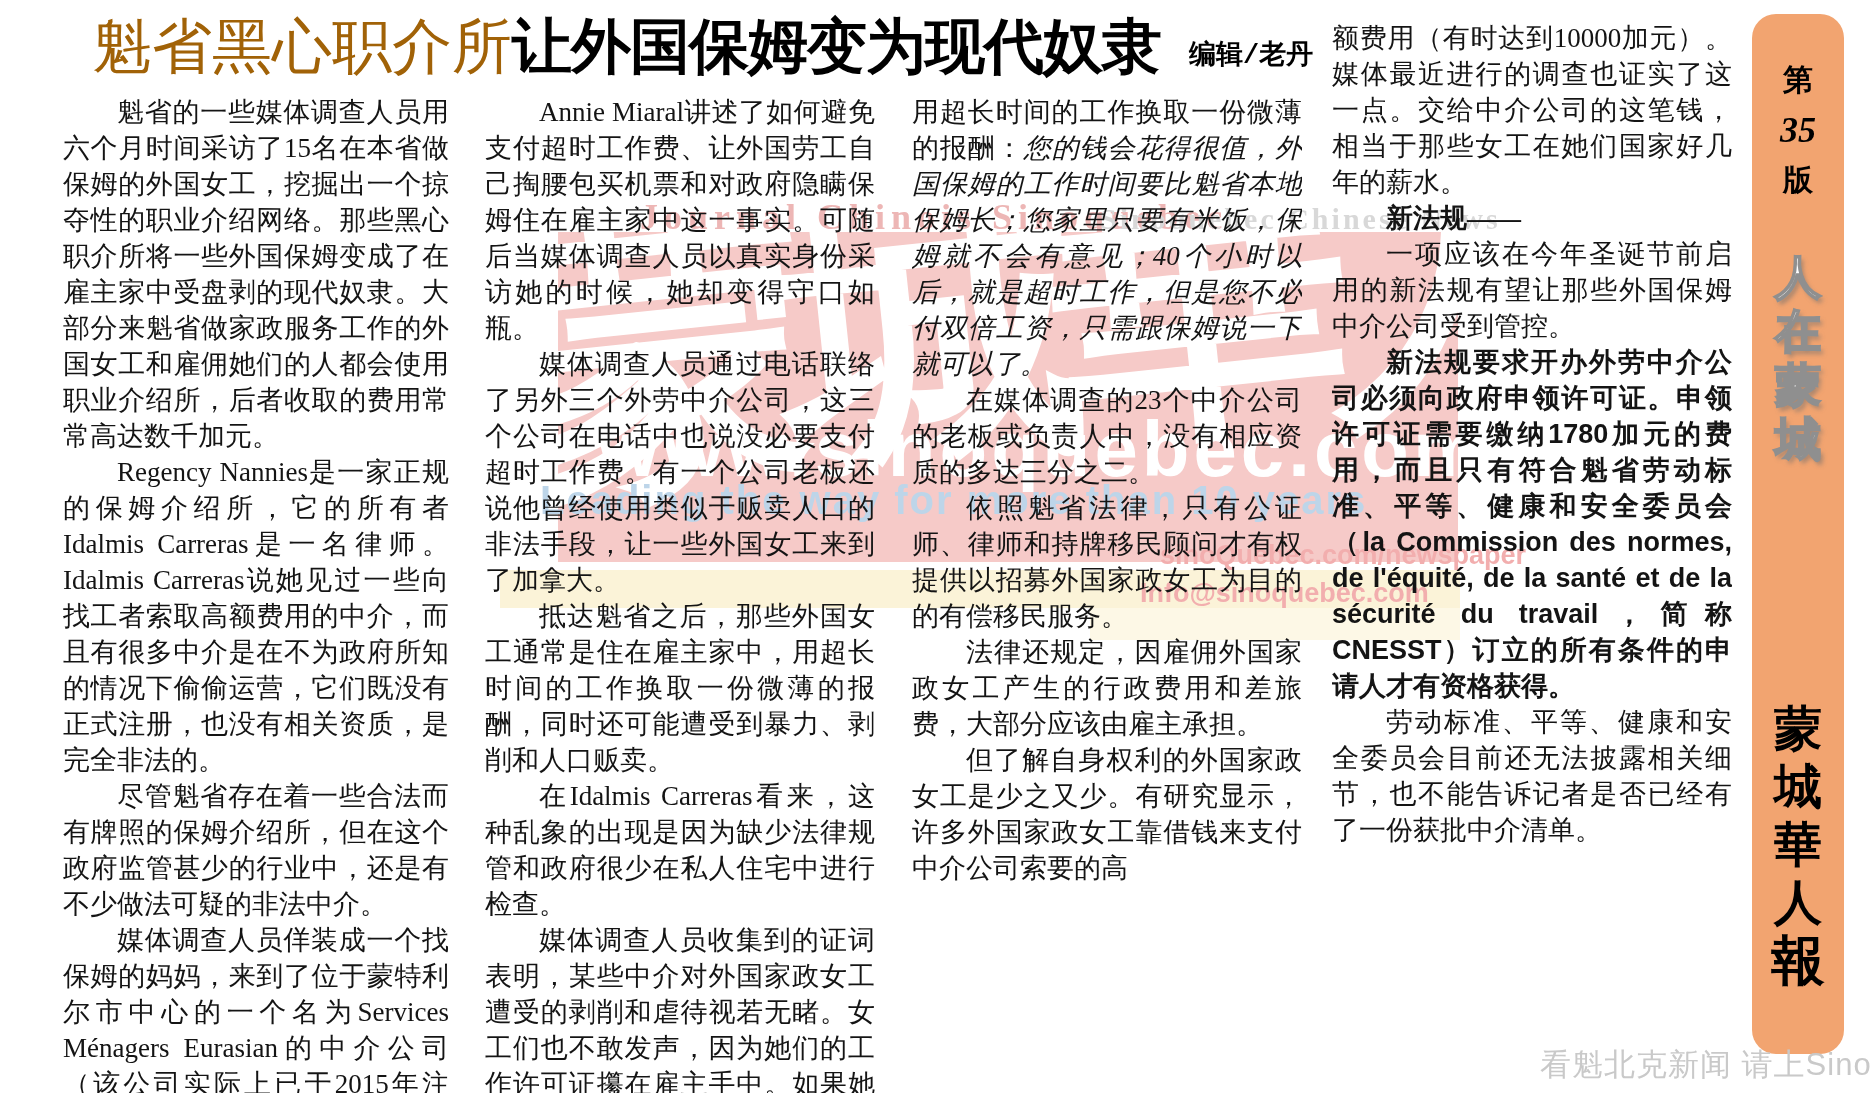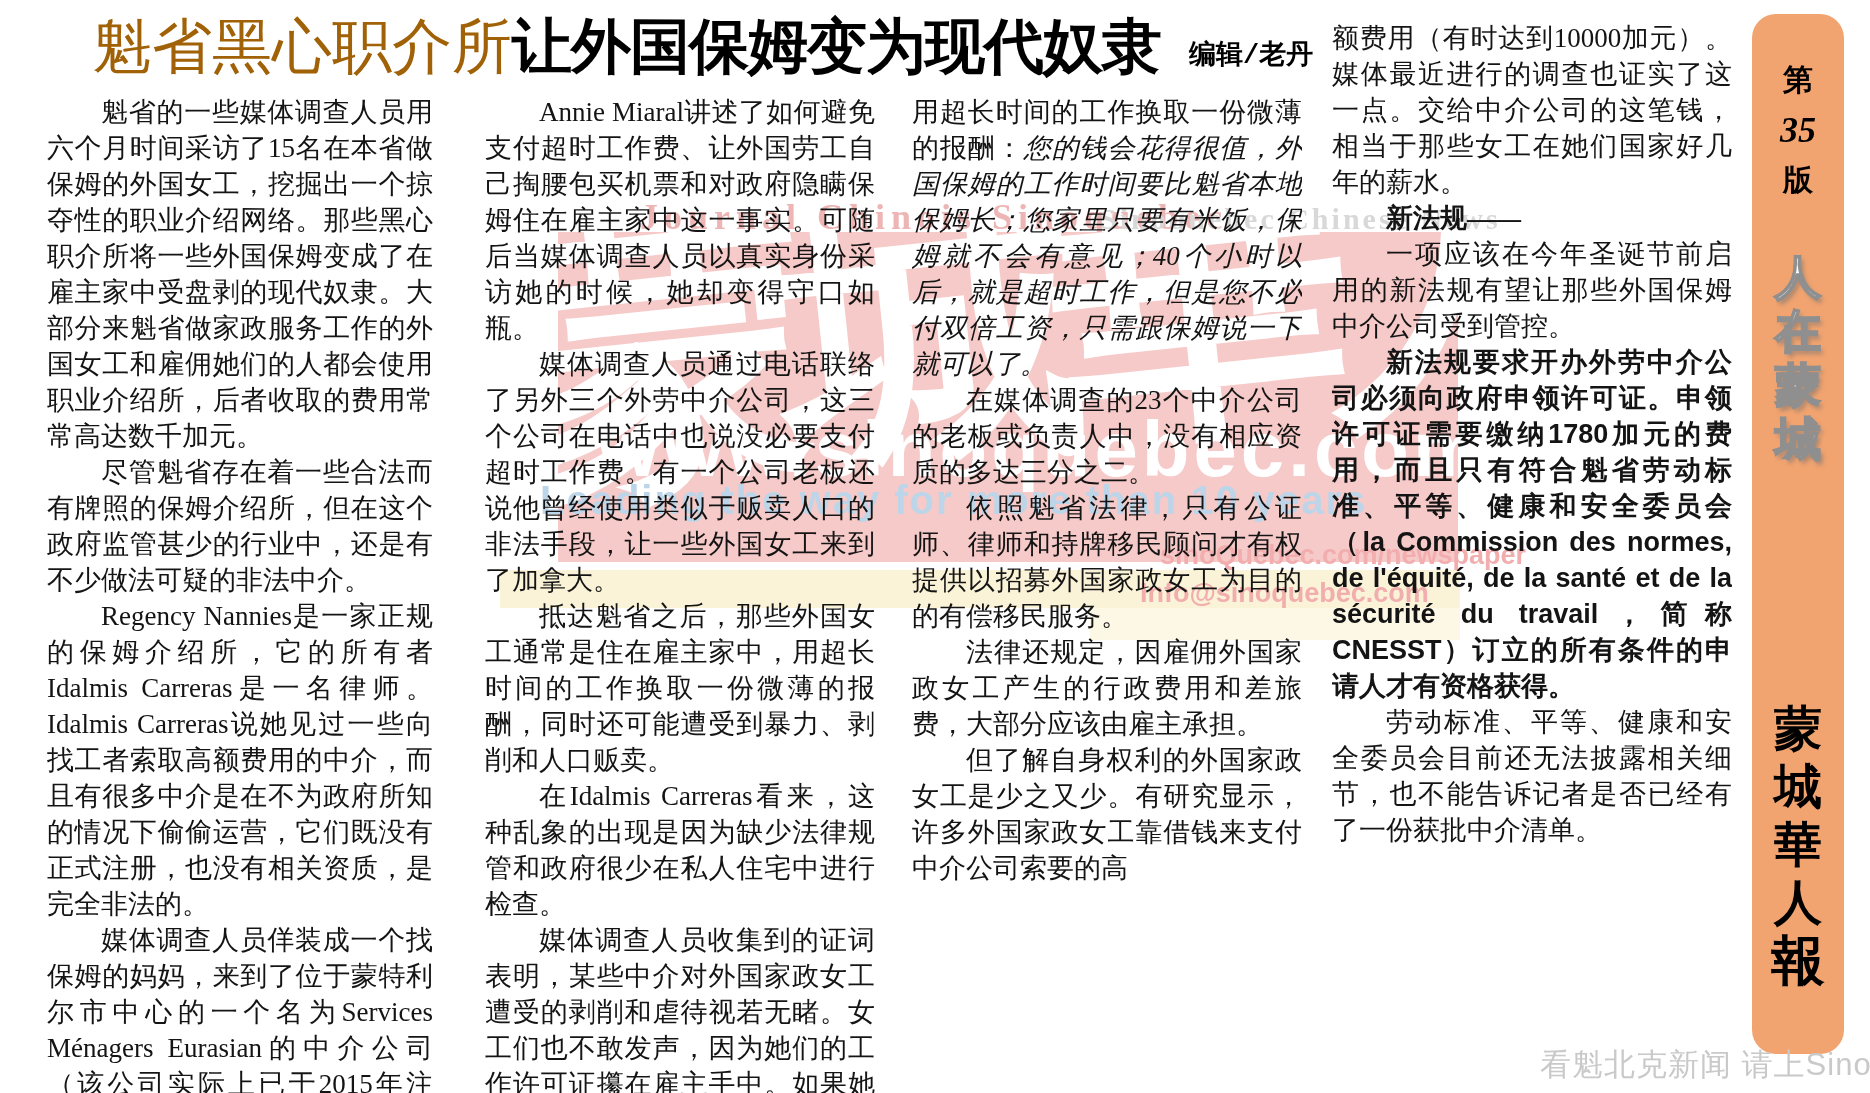--- a/index.html
+++ b/index.html
@@ -30,21 +30,21 @@
   .hl-light{font-size:60px;line-height:66px;font-weight:500;color:#a16207;letter-spacing:0px;
             font-family:"Liberation Serif",serif;}
   .hl-bold{font-size:60px;line-height:66px;font-weight:900;color:#000;letter-spacing:-1px;
            font-family:"Liberation Sans",sans-serif;}
   .hl-editor{font-size:27px;font-weight:bold;font-family:Liberation Mono, monospace;
              color:#000;margin:0 0 8px 28px;}
 
   
   .col{position:absolute;top:94px;width:390px;height:1000px;font-size:27px;line-height:36px;
        text-align:justify;z-index:2;overflow:hidden;}
-  #col1{left:47px;width:386px;}
+  #col1{left:63px;width:386px;}
   #col2{left:485px;}
   #col3{left:912px;}
   #col4{left:1332px;top:20px;width:400px;height:1074px;}
   .col p{margin:0;text-indent:2em;}
   .col p.ni{text-indent:0;}
   .kai{font-style:italic;}
   .subhead{font-weight:bold;}
   .bsans{font-family:"Liberation Sans","DejaVu Sans",sans-serif;font-weight:bold;}
 
   
@@ -85,22 +85,22 @@
   <div class="wm footer-wm">看魁北克新闻 请上SinoQuebec.com</div>
 
   <div class="headline">
     <span class="hl-light">魁省黑心职介所</span>
       <span class="hl-bold">让外国保姆变为现代奴隶</span>
     <span class="hl-editor">编辑/老丹</span>
   </div>
 
   <div class="col" id="col1">
     <p>魁省的一些媒体调查人员用六个月时间采访了15名在本省做保姆的外国女工，挖掘出一个掠夺性的职业介绍网络。那些黑心职介所将一些外国保姆变成了在雇主家中受盘剥的现代奴隶。大部分来魁省做家政服务工作的外国女工和雇佣她们的人都会使用职业介绍所，后者收取的费用常常高达数千加元。</p>
+    <p>Regency Nannies是一家正规的保姆介绍所，它的所有者Idalmis Carreras是一名律师。Idalmis Carreras说她见过一些向找工者索取高额费用的中介，而且有很多中介是在不为政府所知的情况下偷偷运营，它们既没有正式注册，也没有相关资质，是完全非法的。</p>
     <p>尽管魁省存在着一些合法而有牌照的保姆介绍所，但在这个政府监管甚少的行业中，还是有不少做法可疑的非法中介。</p>
-    <p>Regency Nannies是一家正规的保姆介绍所，它的所有者Idalmis Carreras是一名律师。Idalmis Carreras说她见过一些向找工者索取高额费用的中介，而且有很多中介是在不为政府所知的情况下偷偷运营，它们既没有正式注册，也没有相关资质，是完全非法的。</p>
     <p>媒体调查人员佯装成一个找保姆的妈妈，来到了位于蒙特利尔市中心的一个名为Services Ménagers Eurasian的中介公司（该公司实际上已于2015年注销）办公室。在大约20分钟的时间内，公司老板Annie Miaral给“客人”提供了好几条规避法规的建议。</p>
   </div>
 
   <div class="col" id="col2">
     <p>Annie Miaral讲述了如何避免支付超时工作费、让外国劳工自己掏腰包买机票和对政府隐瞒保姆住在雇主家中这一事实。可随后当媒体调查人员以真实身份采访她的时候，她却变得守口如瓶。</p>
     <p>媒体调查人员通过电话联络了另外三个外劳中介公司，这三个公司在电话中也说没必要支付超时工作费。有一个公司老板还说他曾经使用类似于贩卖人口的非法手段，让一些外国女工来到了加拿大。</p>
     <p>抵达魁省之后，那些外国女工通常是住在雇主家中，用超长时间的工作换取一份微薄的报酬，同时还可能遭受到暴力、剥削和人口贩卖。</p>
     <p>在Idalmis Carreras看来，这种乱象的出现是因为缺少法律规管和政府很少在私人住宅中进行检查。</p>
     <p>媒体调查人员收集到的证词表明，某些中介对外国家政女工遭受的剥削和虐待视若无睹。女工们也不敢发声，因为她们的工作许可证攥在雇主手中。如果她们因抱怨或揭内幕而丢了工作，就会失去加拿大签证和居留在魁省的权利。</p>
 

